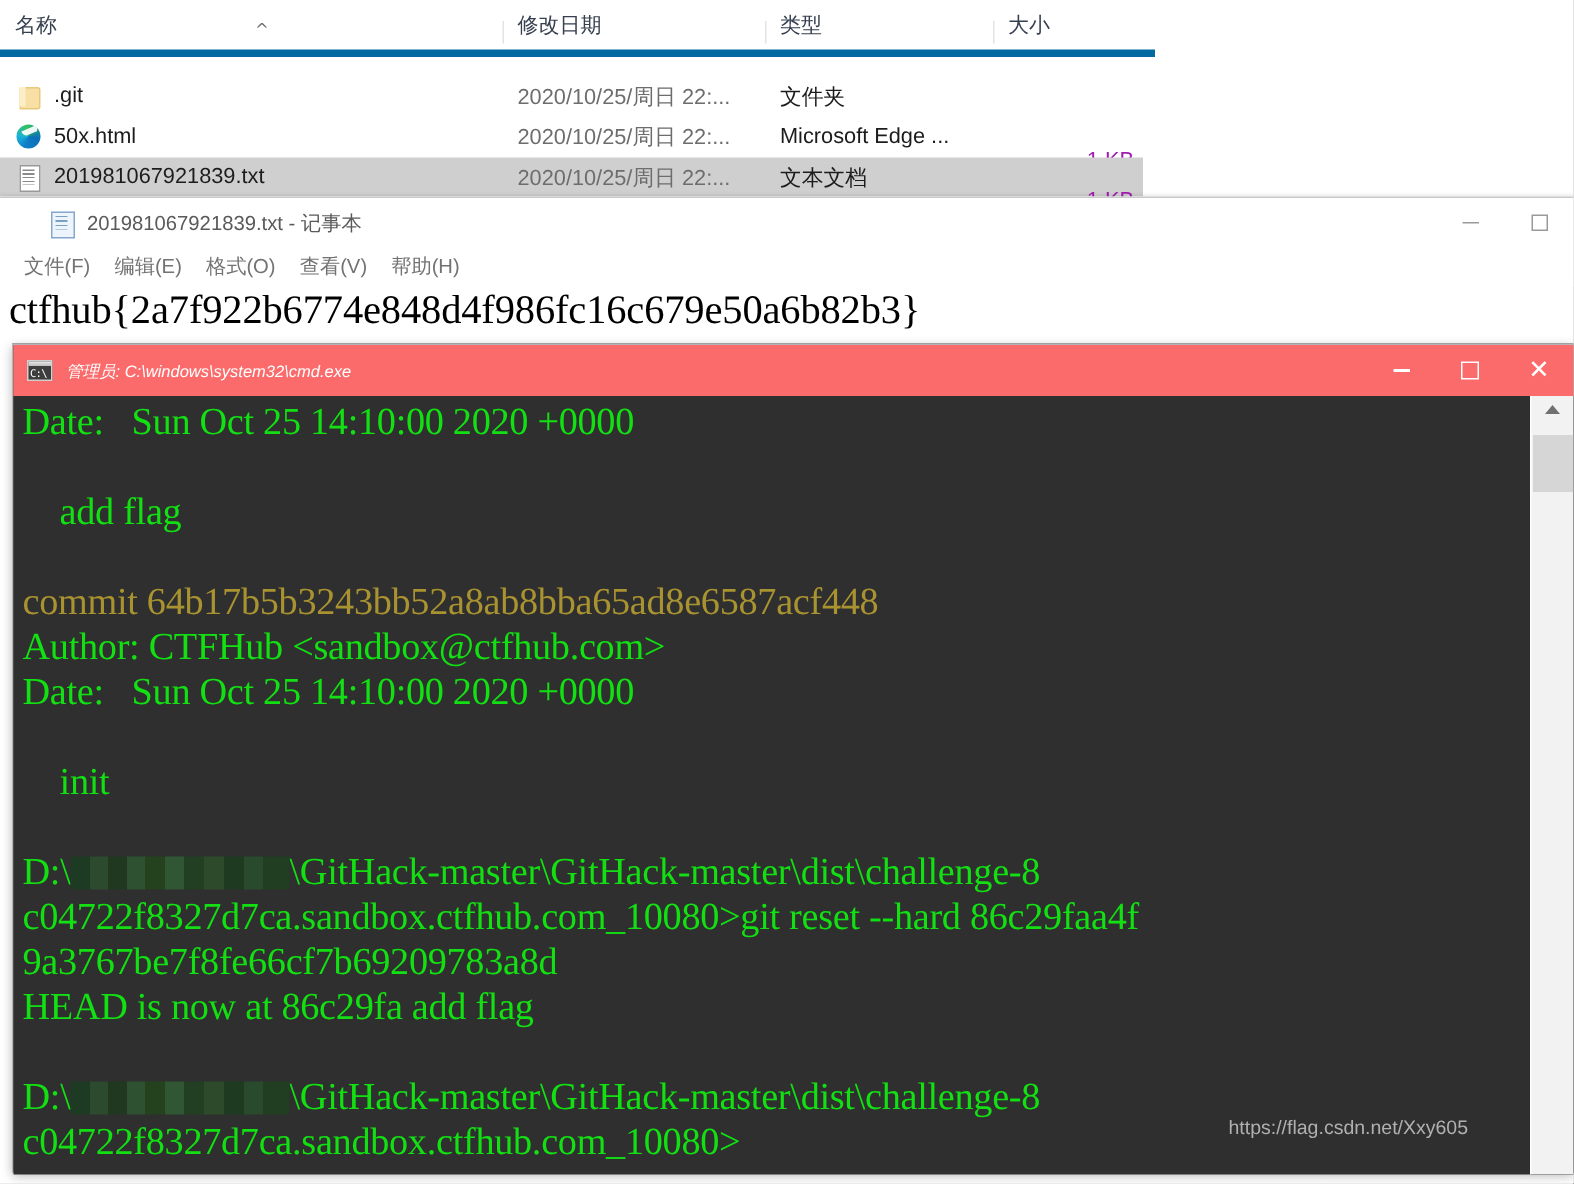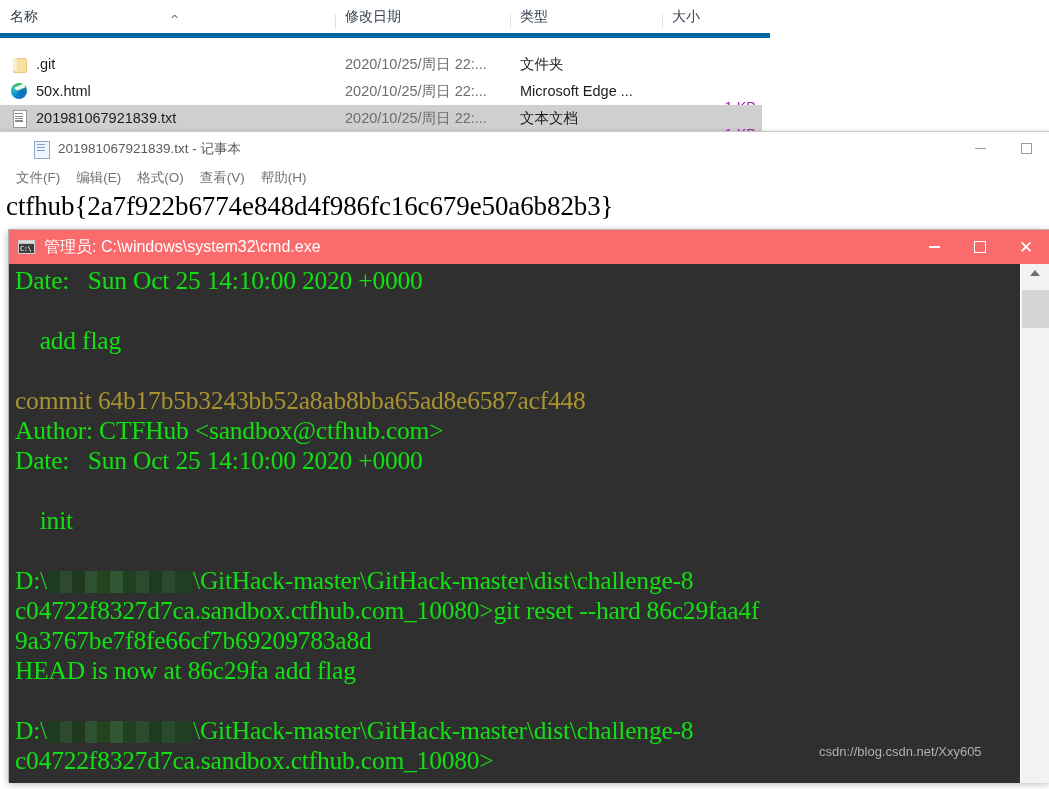--- a/index.html
+++ b/index.html
@@ -150,21 +150,21 @@
     position: relative; flex: 0 0 17px;
   }
   .cmd-icon::before {
     content: ""; position: absolute; left:0; right:0; top:0; height: 3px;
     background: linear-gradient(to bottom,#e8e8e8,#bdbdbd);
   }
   .cmd-icon .glyph {
     position: absolute; left: 1px; top: 3px; font-size: 7px; color: #ffffff;
     font-family: "DejaVu Sans Mono", monospace; line-height: 10px; letter-spacing:-.5px;
   }
-  .cmd-title-text { font-size: 16px; color: #ffffff; }
+  .cmd-title-text { font-size: 11px; color: #ffffff; font-style: italic; }
   .cmd-ctrls { position: absolute; right: 0; top: 0; height: 34px; display: flex; }
   .cmd-btn { width: 46px; height: 34px; display:flex; align-items:center; justify-content:center; color:#fff; }
   .cmd-btn .min { width: 11px; height: 1.5px; background:#ffffff; display:block; }
   .cmd-btn .max { width: 12px; height: 12px; border: 1.5px solid #ffffff; display:block; }
   .cmd-btn .cls { font-size: 17px; line-height: 1; font-family:"DejaVu Sans", sans-serif; }
 
   .cmd-body { position: relative; height: 519px; background: #2f2f2f; overflow: hidden; }
   .cmd-screen {
     position: absolute; left: 0; top: 0; right: 29px; bottom: 0;
     padding: 2px 0 0 6px;
@@ -316,17 +316,17 @@
     </div>
 
     <div class="cmd-body" style="background: rgb(47, 47, 47);">
       <div class="cmd-screen" id="cmd-screen" style="color: rgb(18, 224, 18);"><div class="line">Date:   Sun Oct 25 14:10:00 2020 +0000</div><div class="line"> </div><div class="line">    add flag</div><div class="line"> </div><div class="line yellow" style="color: rgb(169, 147, 48);">commit 64b17b5b3243bb52a8ab8bba65ad8e6587acf448</div><div class="line">Author: CTFHub &lt;sandbox@ctfhub.com&gt;</div><div class="line">Date:   Sun Oct 25 14:10:00 2020 +0000</div><div class="line"> </div><div class="line">    init</div><div class="line"> </div><div class="line"><span>D:\</span><span class="redact"></span><span>\GitHack-master\GitHack-master\dist\challenge-8</span></div><div class="line">c04722f8327d7ca.sandbox.ctfhub.com_10080&gt;git reset --hard 86c29faa4f</div><div class="line">9a3767be7f8fe66cf7b69209783a8d</div><div class="line">HEAD is now at 86c29fa add flag</div><div class="line"> </div><div class="line"><span>D:\</span><span class="redact"></span><span>\GitHack-master\GitHack-master\dist\challenge-8</span></div><div class="line">c04722f8327d7ca.sandbox.ctfhub.com_10080&gt;</div></div>
 
       <div class="cmd-scroll">
         <div class="arrow-up"></div>
         <div class="thumb"></div>
       </div>
 
-      <div class="watermark">csdn://blog.csdn.net/Xxy605</div>
+      <div class="watermark">https://flag.csdn.net/Xxy605</div>
     </div>
   </div>
 
 </div>
 
 </body></html>

